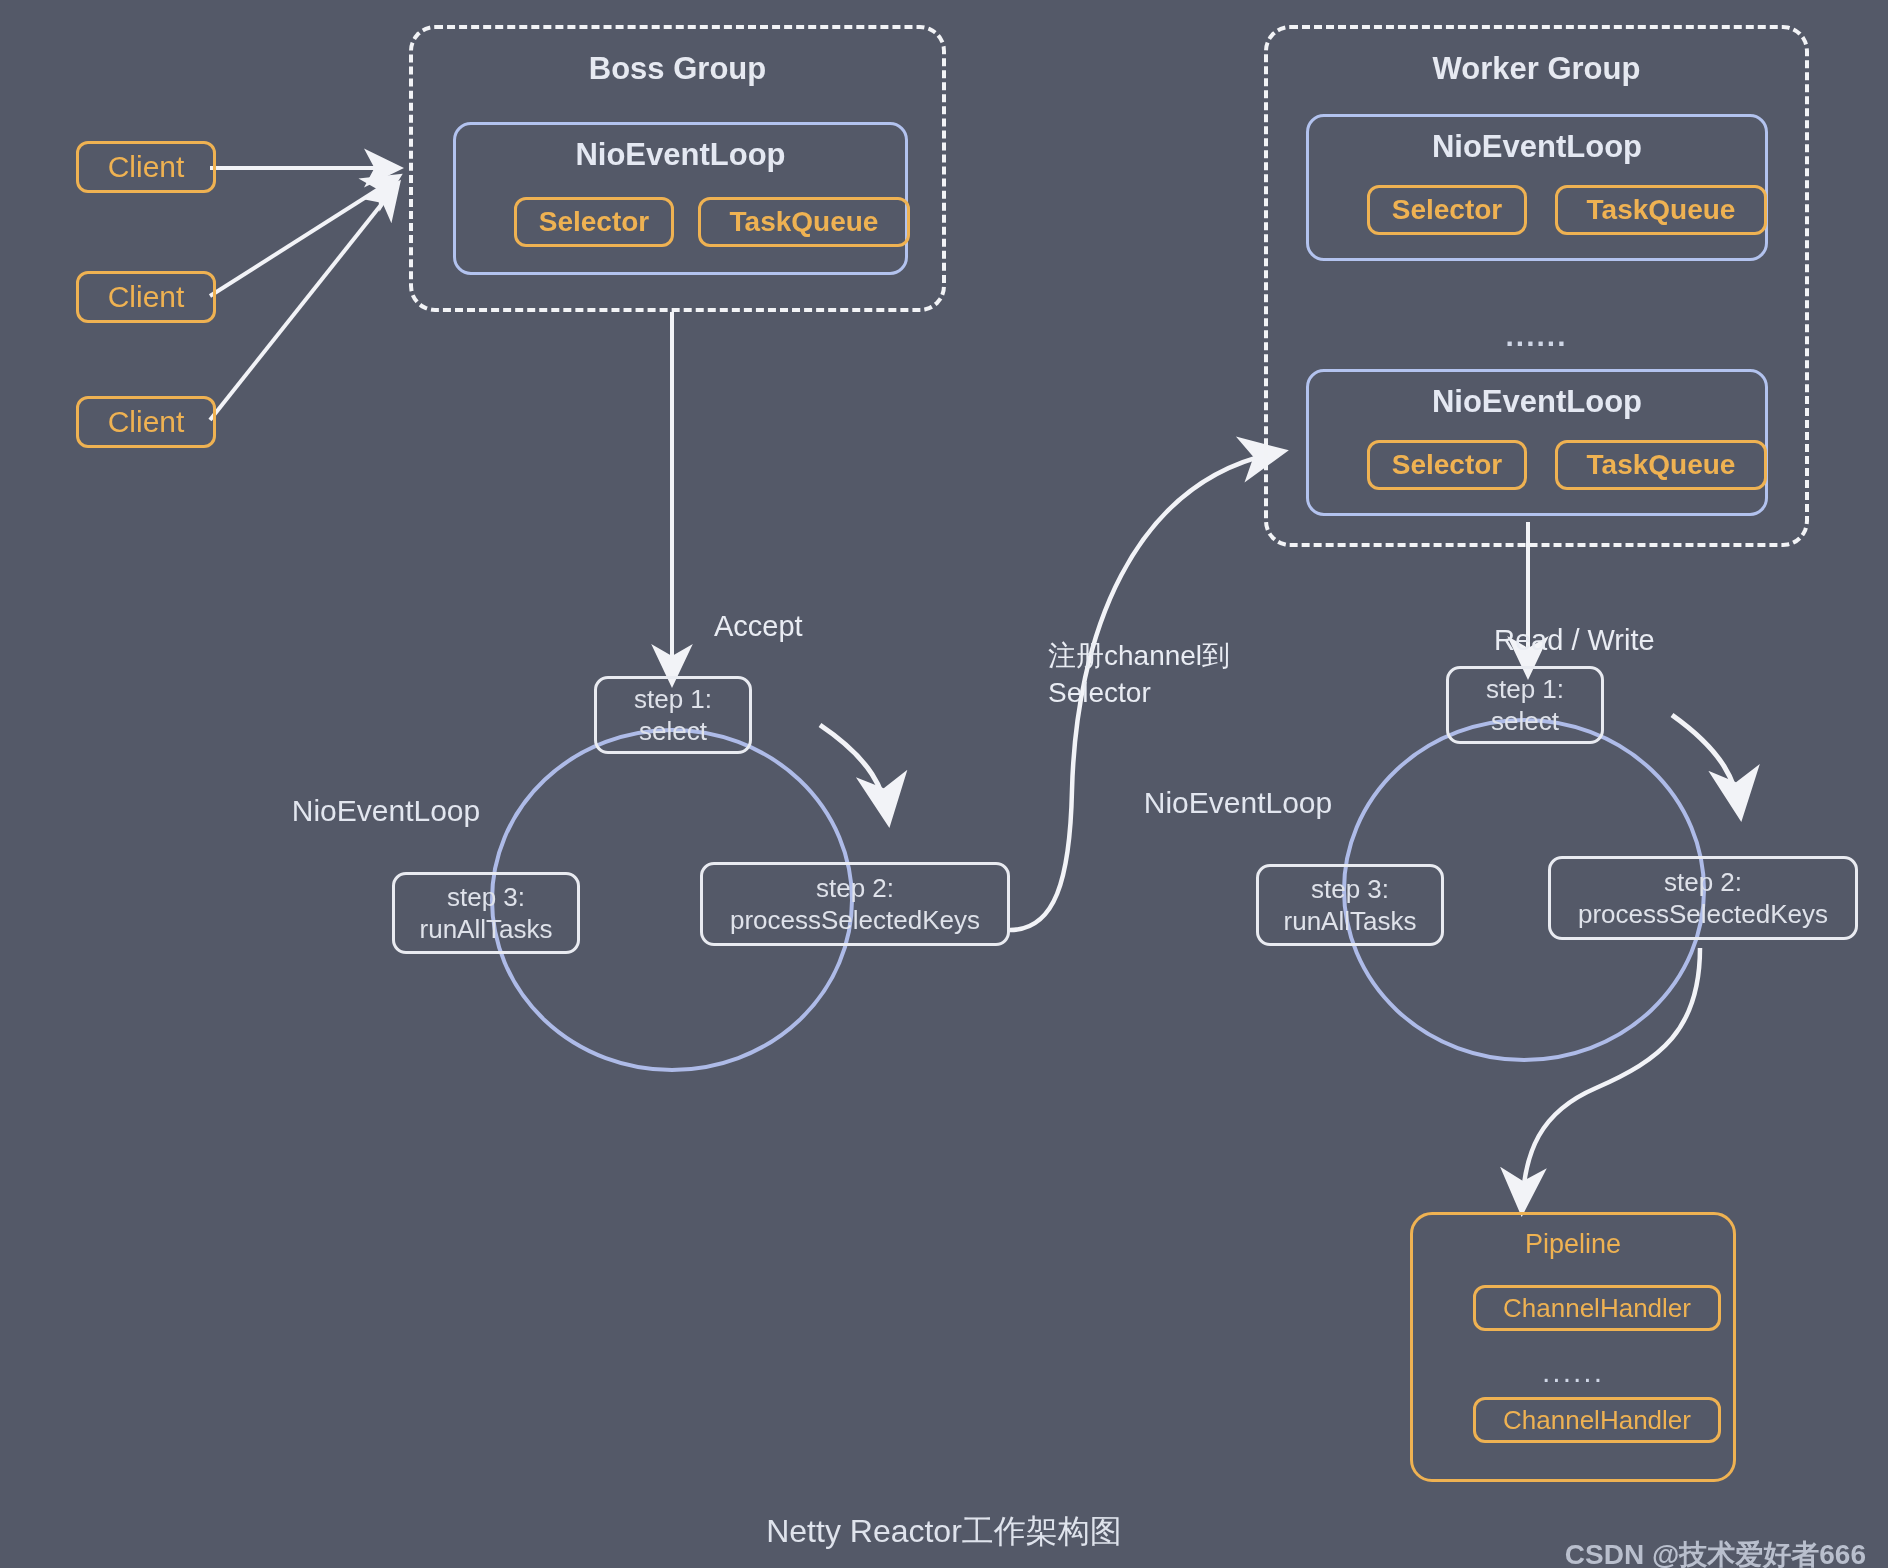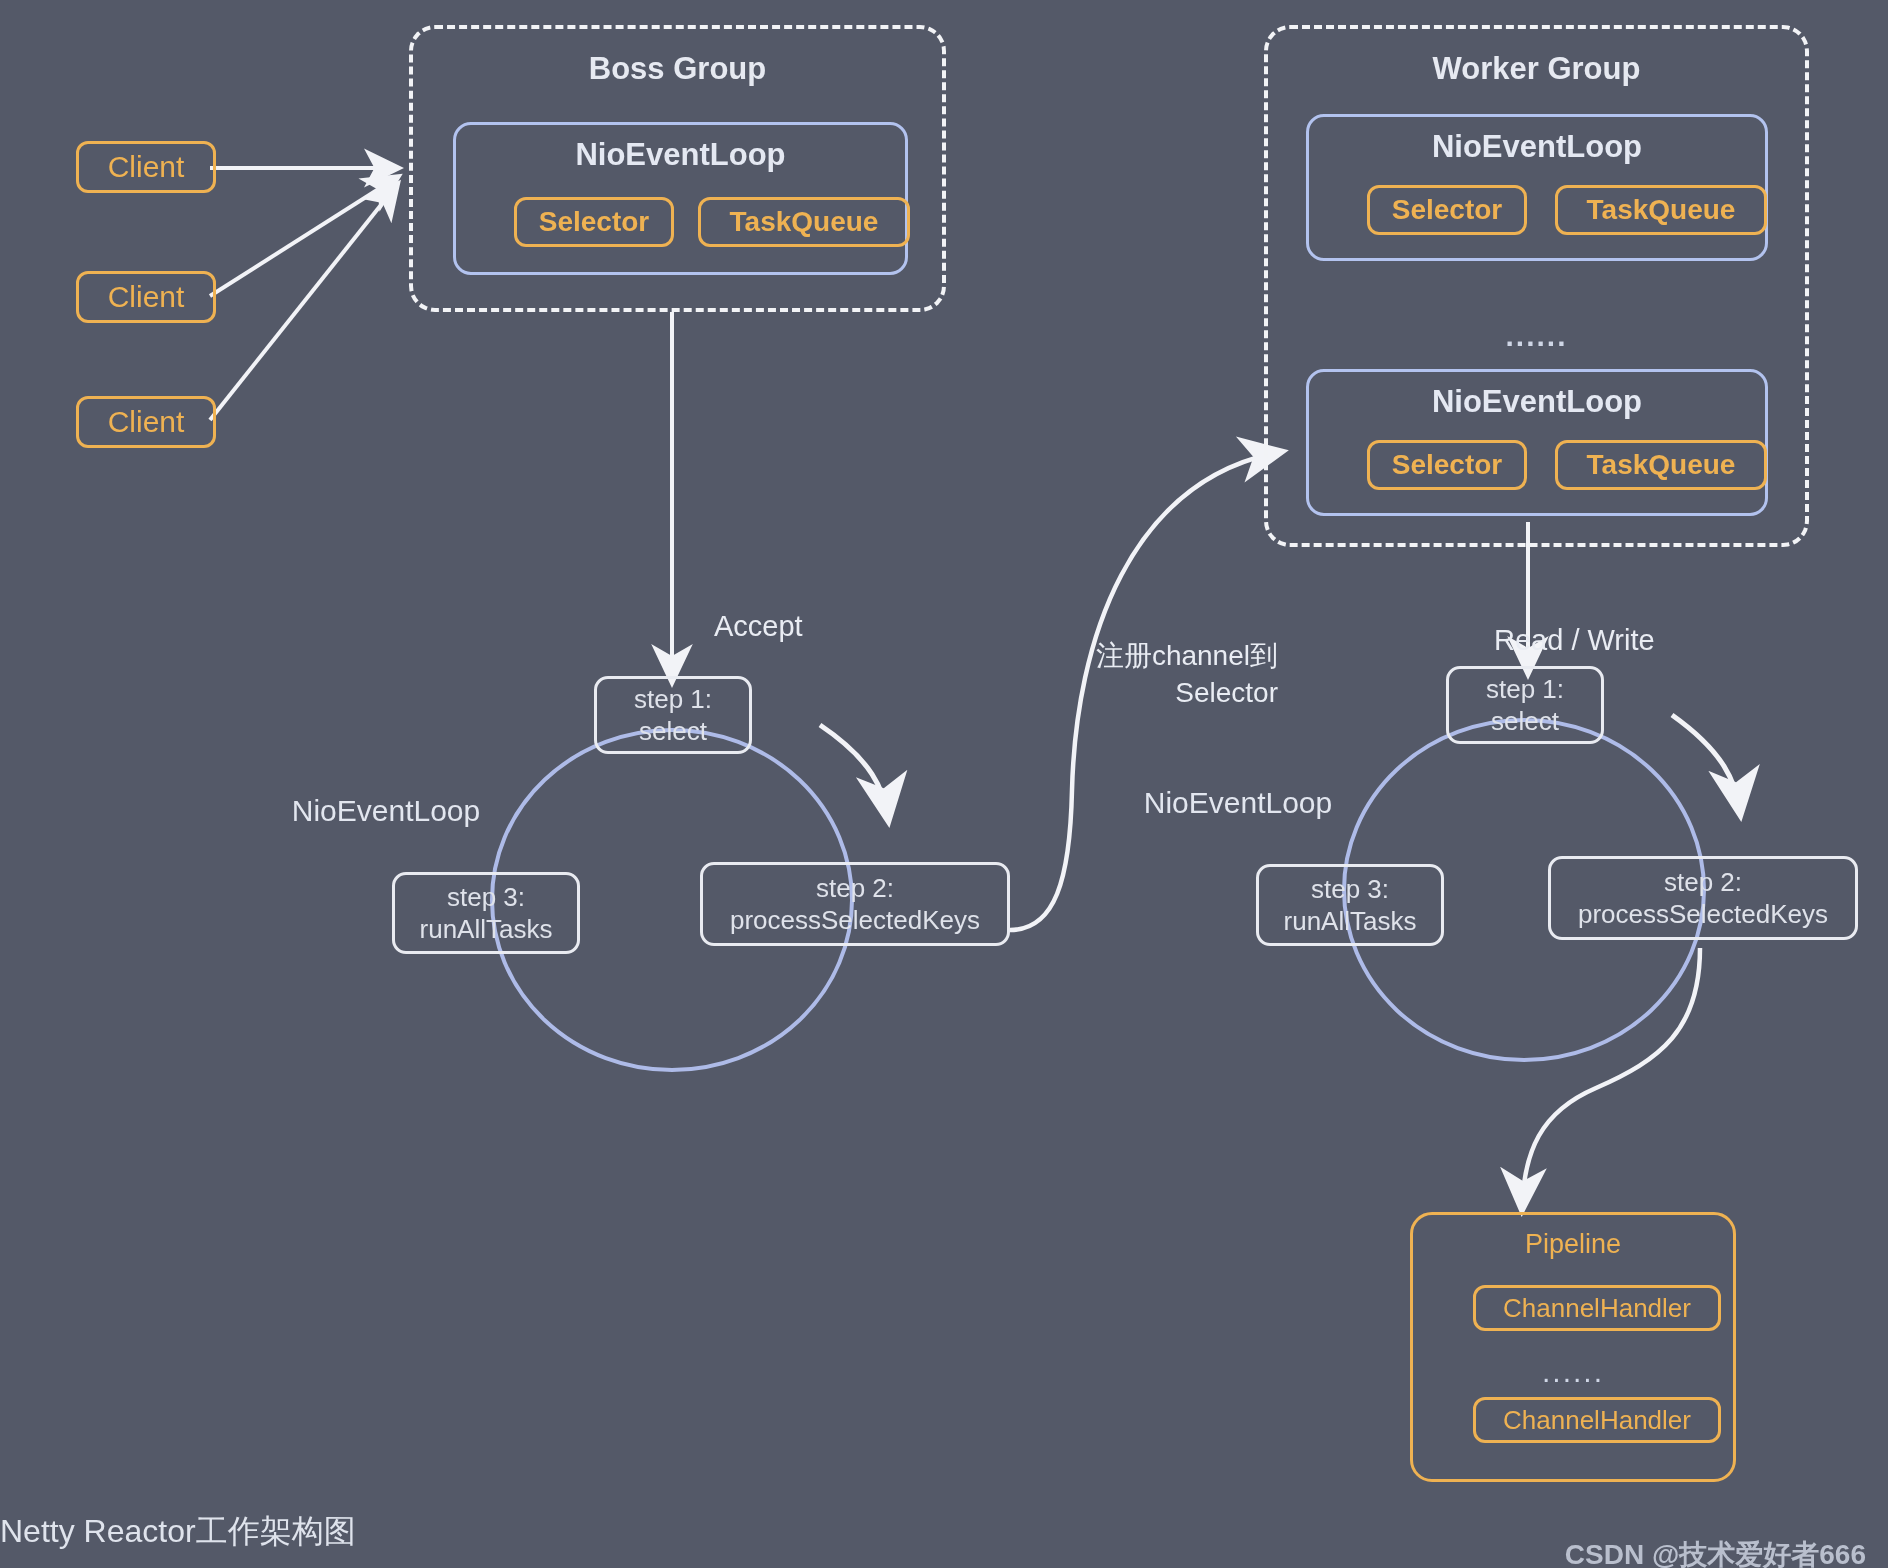--- a/index.html
+++ b/index.html
@@ -50,21 +50,21 @@
     font-size:30px;letter-spacing:2px;color:#cfd6e6;
   }
 
   .edge-label{position:absolute;font-size:29px;color:#e9ecf3;white-space:pre;line-height:1.28;}
 
   .step{font-size:26px;line-height:1.25;padding:4px 2px;}
 
   .center-label{position:absolute;font-size:30px;color:#e2e6ef;width:100%;text-align:center;left:0;}
 
   .caption{
-    position:absolute;left:0;width:1888px;text-align:left;
+    position:absolute;left:0;width:1888px;text-align:center;
     font-size:32px;color:#dfe3ec;
   }
   .watermark{
     position:absolute;font-size:28px;color:#b9bfcd;right:22px;font-weight:bold;
   }
   .pipe-title{position:absolute;width:100%;text-align:center;top:14px;left:0;font-size:27px;color:#efb252;}
   .ch{height:46px;font-size:26px;}
 </style>
 </head>
 <body>
@@ -151,21 +151,21 @@
       <div class="node orange sub wide" style="left:214px;top:68px;">
         <span>TaskQueue</span>
       </div>
     </div>
   </div>
 
   <div class="edge-label" style="left:714px;top:608px;">Accept</div>
 
   <div class="edge-label" style="left:1494px;top:622px;">Read / Write</div>
 
-  <div style="position:absolute;left:1048px;top:638px;width:230px;text-align:right;font-size:28px;line-height:1.32;color:#e9ecf3;">
+  <div style="position:absolute;left:1048px;top:638px;width:230px;text-align:left;font-size:28px;line-height:1.32;color:#e9ecf3;">
     <div>注册channel到</div>
     <div>Selector</div>
   </div>
 
   <div class="center-label" style="top:794px;left:-558px;">NioEventLoop</div>
 
   <div class="node white step" style="left:594px;top:676px;width:158px;height:78px;flex-direction:column;">
     <span>step 1:</span>
     <span>select</span>
   </div>

